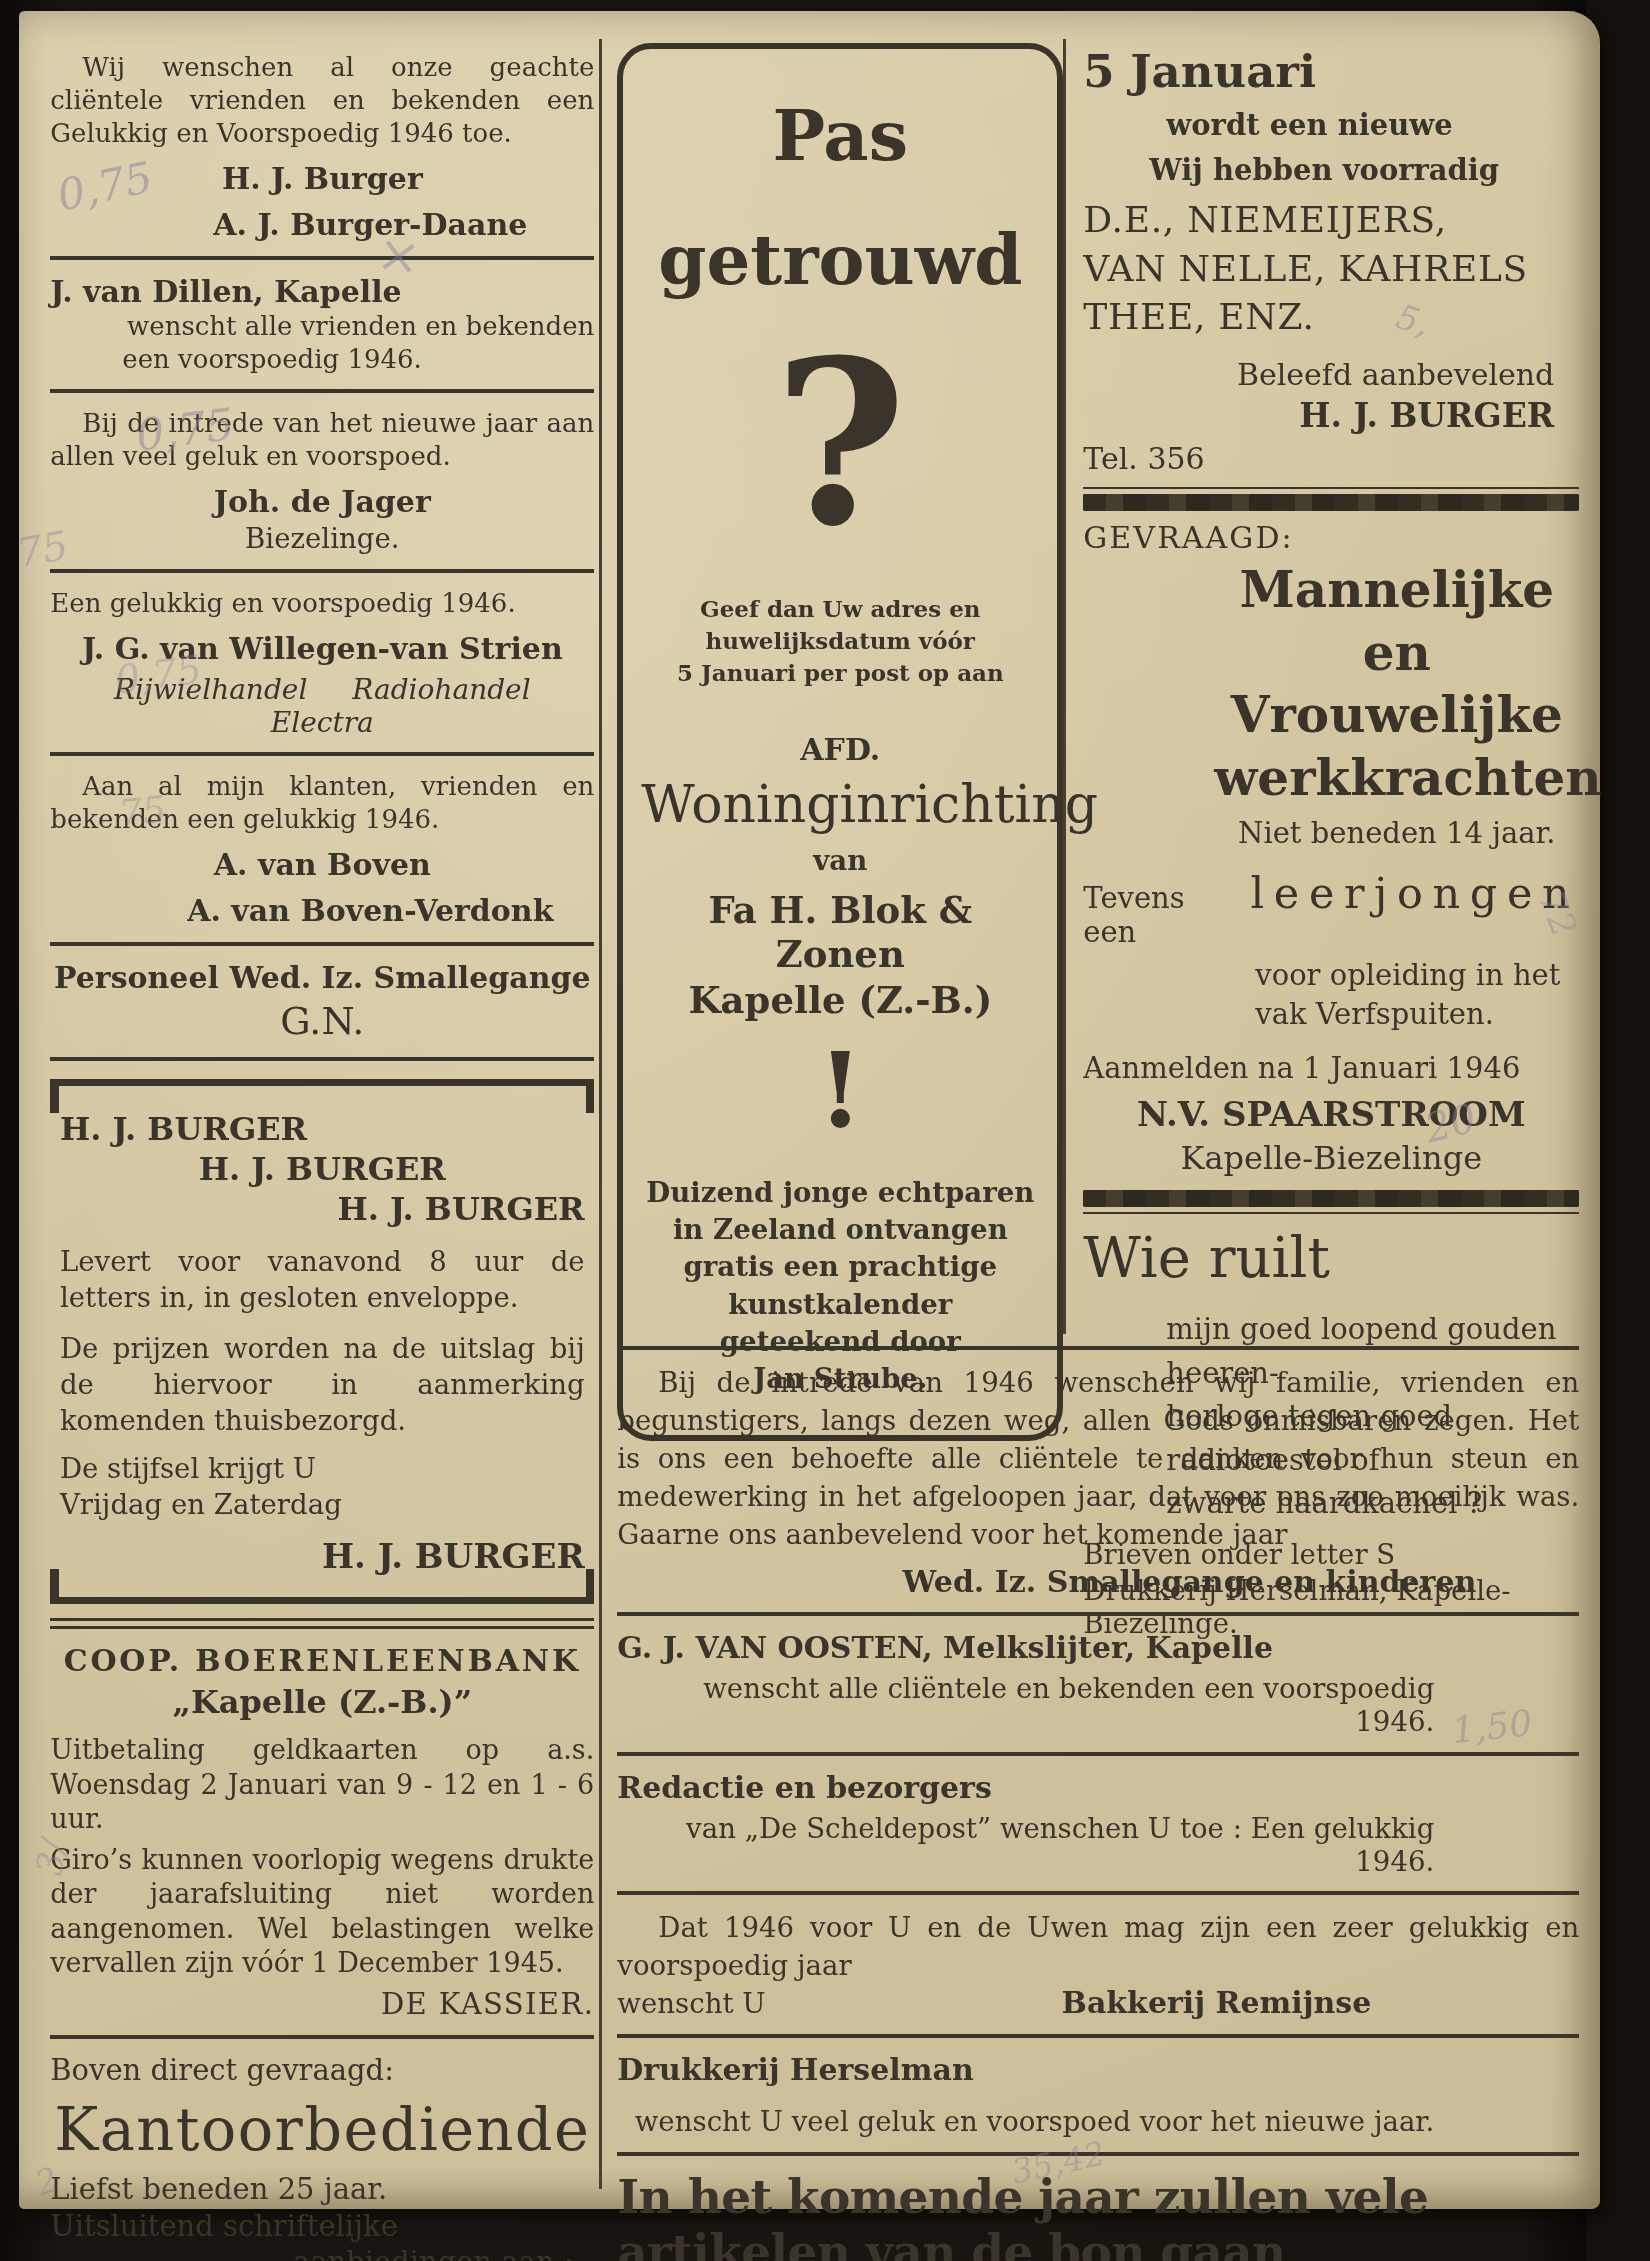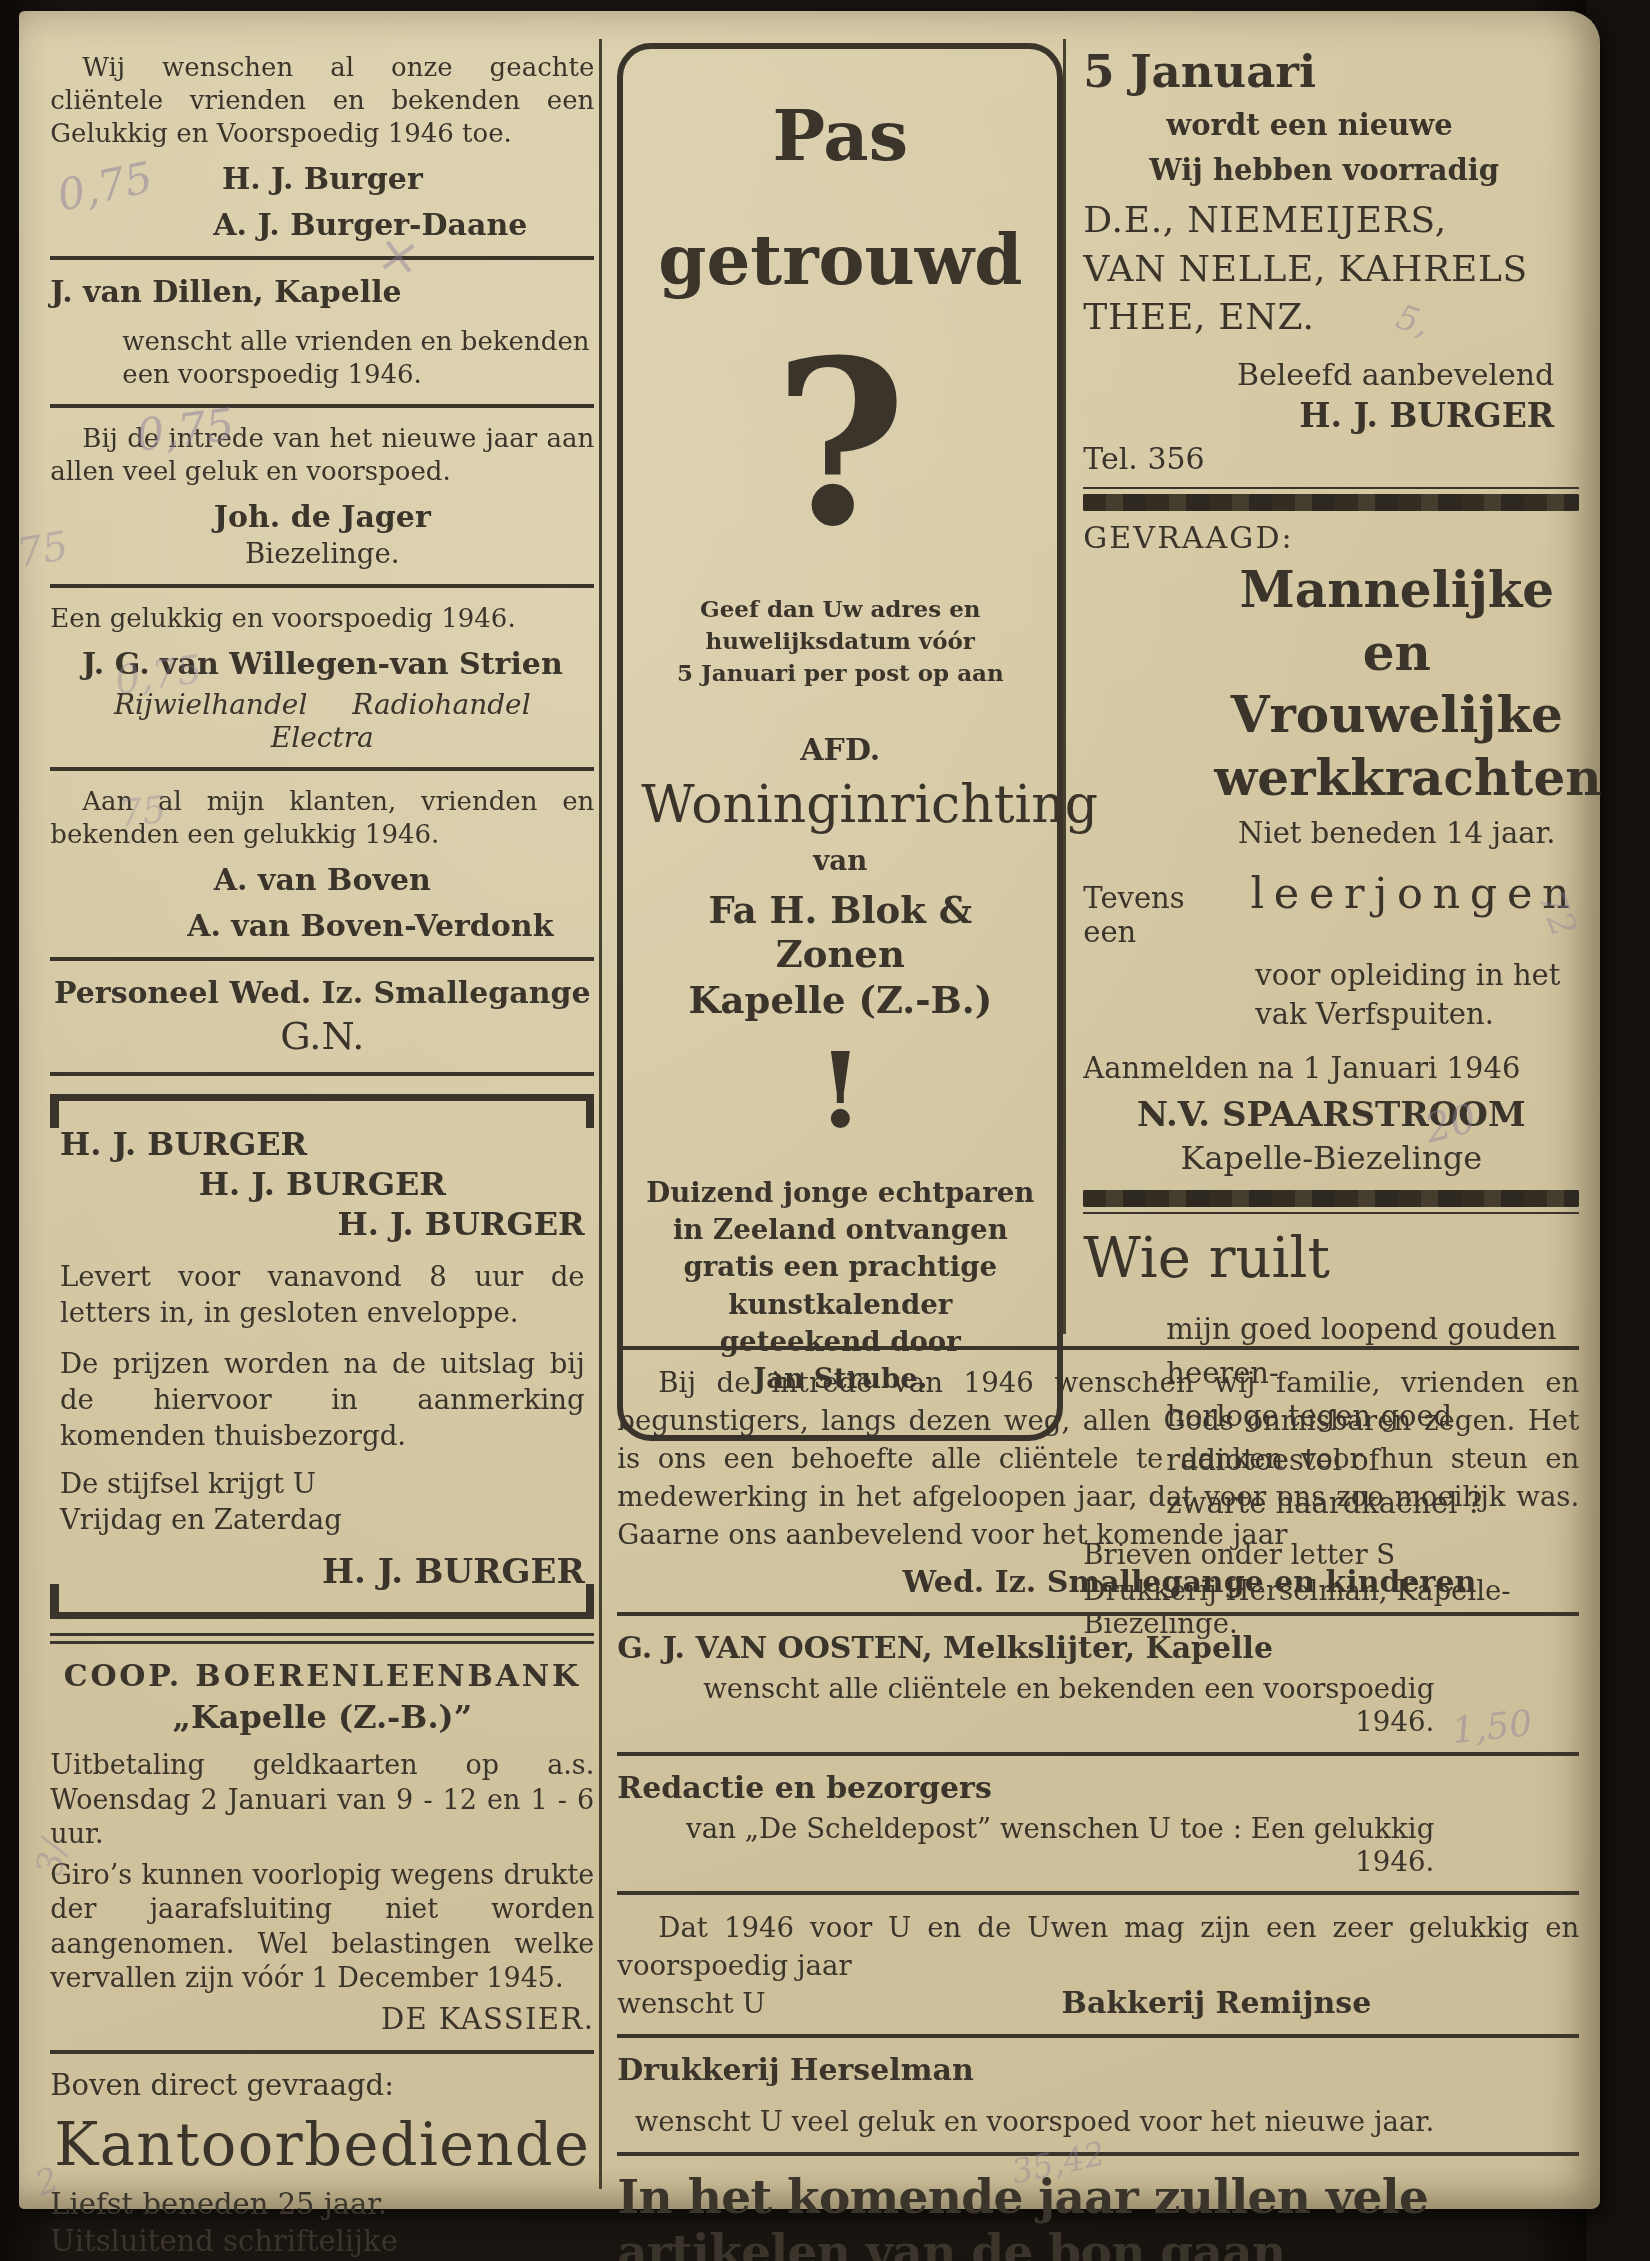--- a/index.html
+++ b/index.html
@@ -121,21 +121,21 @@
 
       <div class="adv">
         <p class="body just ind">Wij wenschen al onze geachte cliëntele vrienden en bekenden een Gelukkig en Voorspoedig 1946 toe.</p>
         <p class="sig">H. J. Burger</p>
         <p class="sig shift">A. J. Burger-Daane</p>
       </div>
       <div class="rule"></div>
 
       <div class="adv">
         <p class="b" style="font-size:30px;">J. van Dillen, Kapelle</p>
-        <p class="body indent-block" style="margin-top:16px;">wenscht alle vrienden en bekenden</p>
+        <p class="body indent-block" style="margin-top:1px;text-align:right;">wenscht alle vrienden en bekenden</p>
         <p class="body indent-block">een voorspoedig 1946.</p>
       </div>
       <div class="rule"></div>
 
       <div class="adv">
         <p class="body just ind">Bij de intrede van het nieuwe jaar aan allen veel geluk en voorspoed.</p>
         <p class="sig">Joh. de Jager</p>
         <p class="ctr" style="font-size:27.6px;margin-top:2.8px;">Biezelinge.</p>
       </div>
       <div class="rule"></div>

